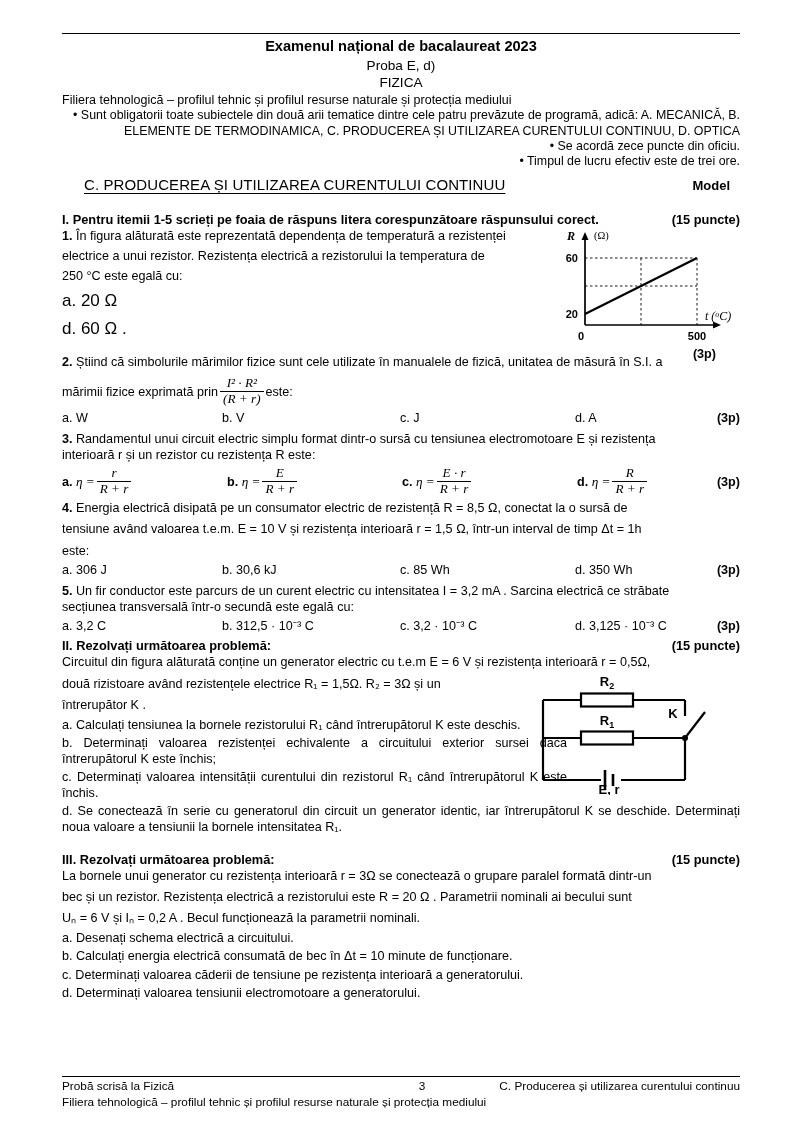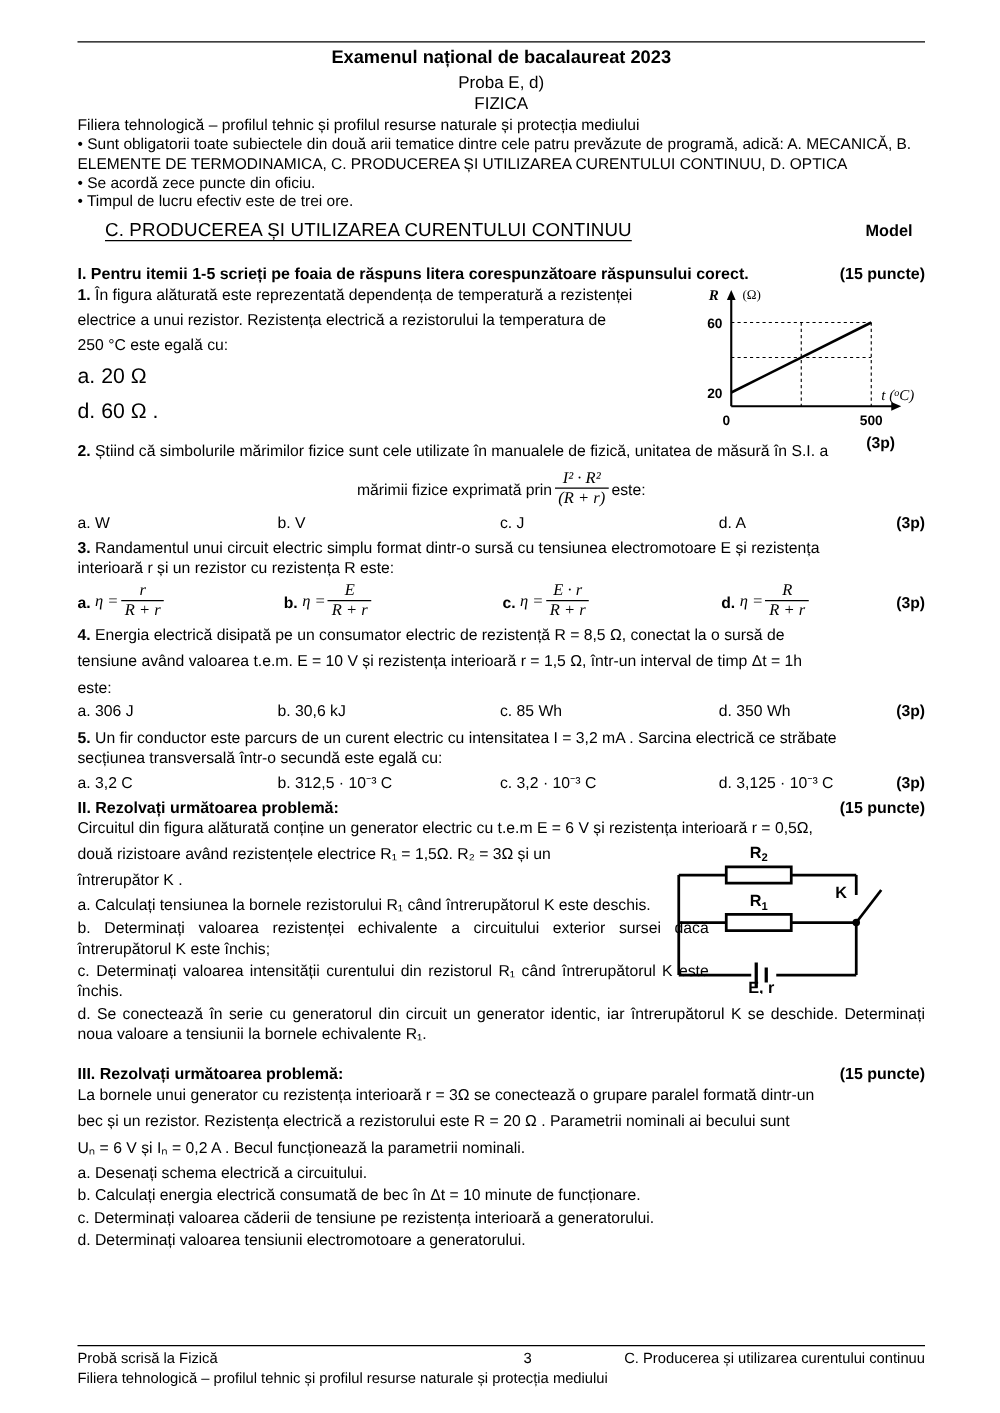--- a/index.html
+++ b/index.html
@@ -20,21 +20,21 @@
   
   .hdr-center { text-align: center; }
   .hdr-min { font-size: 12.2px; }
   .hdr-cent { font-size: 12.2px; margin-top: 1px; }
   .rule { border-top: 1.6px solid #000; margin: 3px 0 3px 0; }
   .hdr-exam { font-size: 14.6px; font-weight: bold; margin-top: 1px; }
   .hdr-proba { font-size: 13.6px; margin-top: 1px; }
   .hdr-fizica { font-size: 13.6px; margin-top: 0px; }
 
   .filiera { font-size: 12.5px; margin-top: 1px; }
-  .bullets { font-size: 11.6px; line-height: 1.22; }
+  .bullets { font-size: 11.6px; line-height: 1.22; text-align: right; }
   .bullets div { margin-top: 0px; }
   .b-big { font-size: 12.4px; }
 
   .sect-title-row {
     display: flex; align-items: baseline; justify-content: space-between;
     margin-top: 6px; padding-left: 22px;
   }
   .sect-title {
     font-size: 15px; text-decoration: underline; text-underline-offset: 3px;
     letter-spacing: .1px;
@@ -160,21 +160,21 @@
       </svg>
     </div>
     <div class="p1-3p">(3p)</div>
   </div>
 
   <div style="margin-top:14px;">
     <div class="para just">
       <span class="bold">2.</span>
       <span>Știind că simbolurile mărimilor fizice sunt cele utilizate în manualele de fizică, unitatea de măsură în S.I. a</span>
     </div>
-    <div class="para" style="margin-top:7px; display:flex; align-items:center;justify-content:center;">
+    <div class="para" style="margin-top:7px; display:flex; align-items:center;">
       <span>mărimii fizice exprimată prin</span>
       <span class="frac">
         <span class="num mi">I² · R²</span>
         <span class="den mi">(R + r)</span>
       </span>
       <span>este:</span>
     </div>
     <div class="opts">
       <span class="o o1">a. W</span>
       <span class="o o2">b. V</span>
@@ -265,21 +265,21 @@
 
   <div class="p2wrap">
     <div class="para just">Circuitul din figura alăturată conține un generator electric cu t.e.m E = 6 V și rezistența interioară r = 0,5Ω,</div>
     <div class="p2text">
       <div class="para just" style="margin-top:5px;">două rizistoare având rezistențele electrice R₁ = 1,5Ω. R₂ = 3Ω și un</div>
       <div class="para" style="margin-top:5px;">întrerupător K .</div>
       <div class="para just" style="margin-top:4px;">a. Calculați tensiunea la bornele rezistorului R₁ când întrerupătorul K este deschis.</div>
       <div class="para just" style="margin-top:2px;">b. Determinați valoarea rezistenței echivalente a circuitului exterior sursei dacă întrerupătorul K este închis;</div>
       <div class="para just" style="margin-top:2px;">c. Determinați valoarea intensității curentului din rezistorul R₁ când întrerupătorul K este închis.</div>
     </div>
-    <div class="para just" style="margin-top:2px;">d. Se conectează în serie cu generatorul din circuit un generator identic, iar întrerupătorul K se deschide. Determinați noua valoare a tensiunii la bornele echivalente R₁.</div>
+    <div class="para just" style="margin-top:2px;">d. Se conectează în serie cu generatorul din circuit un generator identic, iar întrerupătorul K se deschide. Determinați noua valoare a tensiunii la bornele intensitatea R₁.</div>
 
     <div class="circuit">
       <svg viewBox="0 0 205 125" width="205" height="125">
         <g stroke="#000" stroke-width="2.2" fill="none">
 
           <line x1="10" y1="30" x2="48" y2="30"></line>
           <line x1="100" y1="30" x2="152" y2="30"></line>
 
           <line x1="10" y1="68" x2="48" y2="68"></line>
           <line x1="100" y1="68" x2="152" y2="68"></line>

